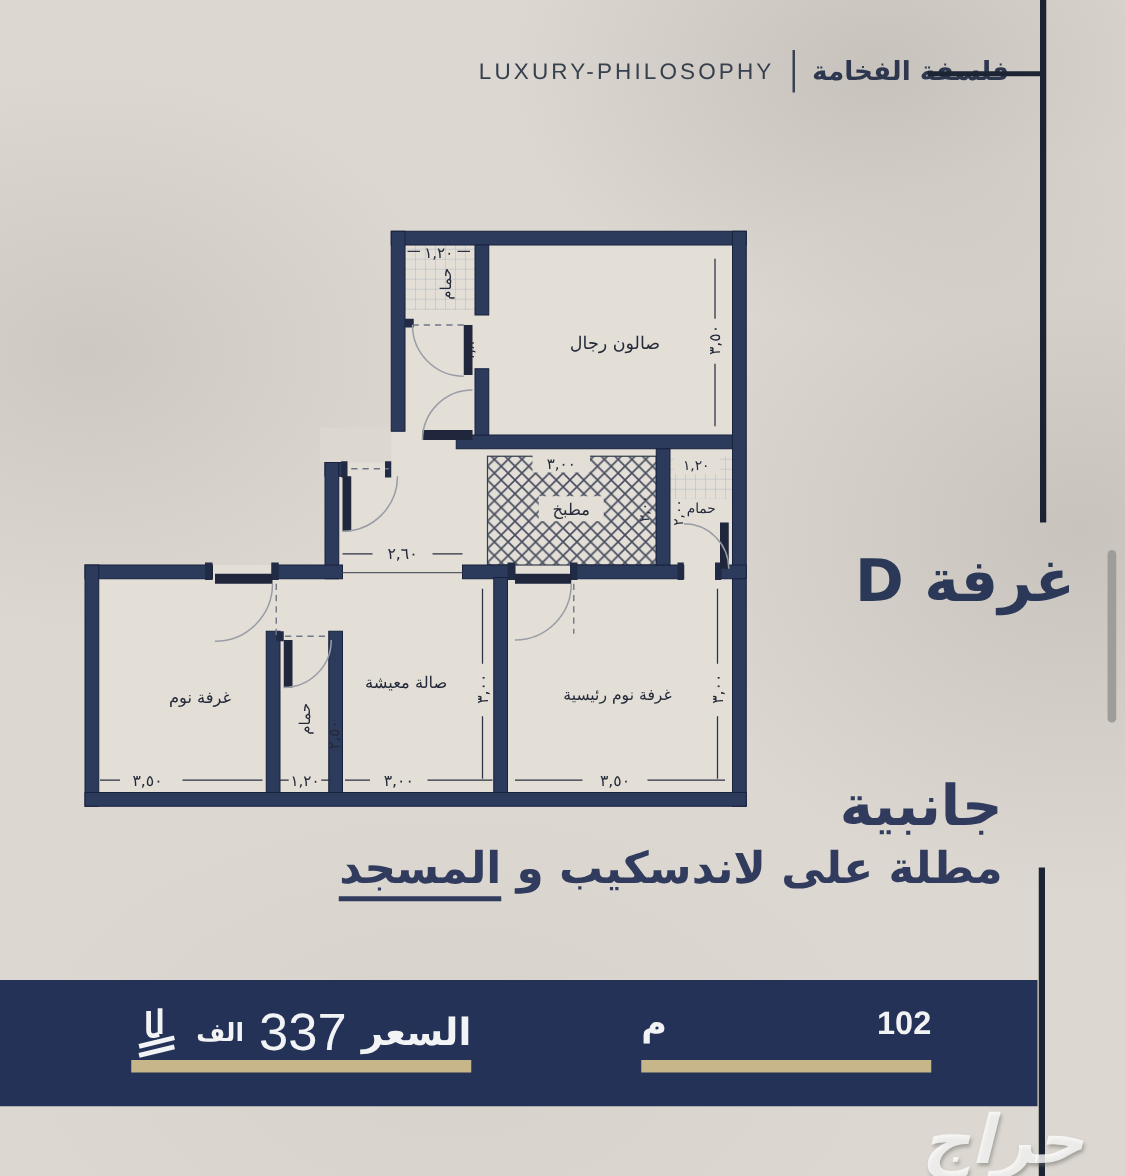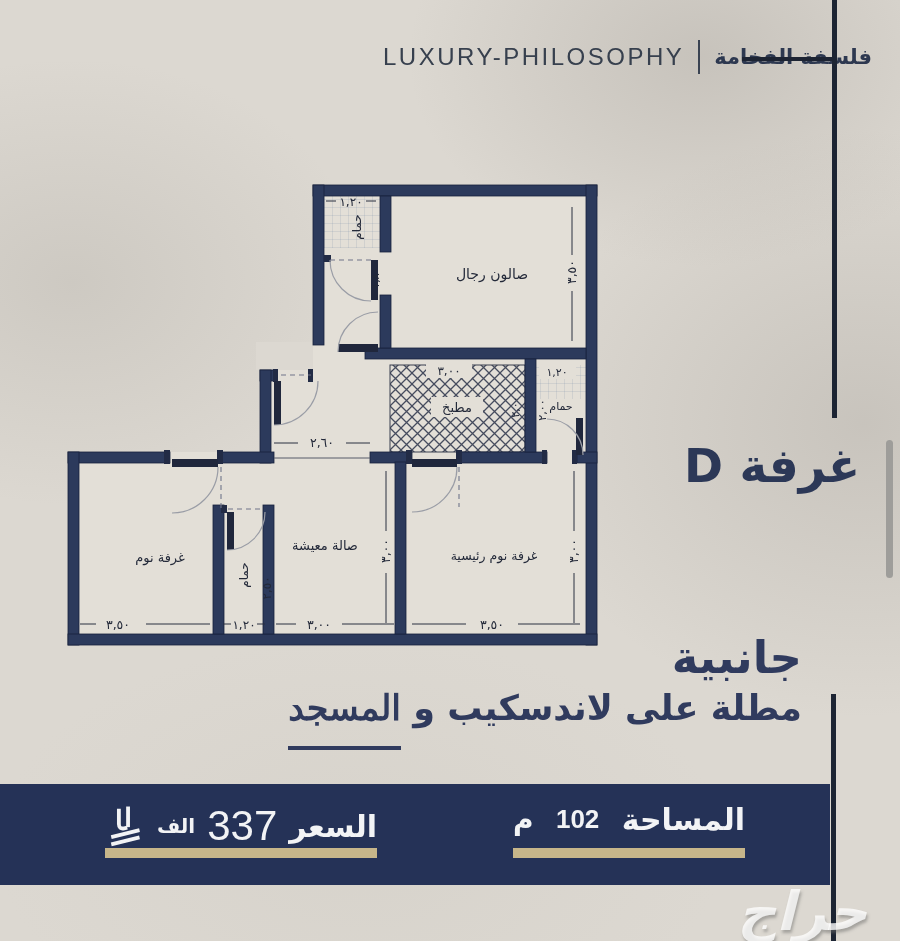--- a/index.html
+++ b/index.html
@@ -8,40 +8,40 @@
     background:
       radial-gradient(ellipse 420px 300px at 78% 6%, rgba(150,145,138,0.30), rgba(150,145,138,0) 70%),
       radial-gradient(ellipse 500px 420px at 96% 45%, rgba(148,143,136,0.28), rgba(148,143,136,0) 70%),
       radial-gradient(ellipse 420px 320px at 8% 30%, rgba(152,148,140,0.22), rgba(152,148,140,0) 70%),
       radial-gradient(ellipse 520px 300px at 40% 90%, rgba(210,206,198,0.5), rgba(210,206,198,0) 70%),
       #dcd8d1;
     font-family:"DejaVu Sans", sans-serif;
   }
   
   .header{position:absolute; left:383px; top:40px; display:flex; align-items:center; gap:14px;}
-  .brand-en{font-family:"Liberation Sans","DejaVu Sans",sans-serif; font-size:24px; letter-spacing:2.5px; color:#37404e; font-weight:500; white-space:nowrap;}
+  .brand-en{font-family:"Liberation Sans","DejaVu Sans",sans-serif; font-size:18px; letter-spacing:2.5px; color:#37404e; font-weight:500; white-space:nowrap;}
   .header-divider{width:2px; height:34px; background:#3a4352;}
   .brand-ar{font-size:21px; font-weight:bold; color:#2d3850; direction:rtl; white-space:nowrap;}
   .header-rule{position:absolute; left:742px; top:57px; width:94px; height:4px; background:#1d2433;}
   .vline{position:absolute; width:5px; background:#1c2433;}
   .vline-top{left:832px; top:0; height:418px;}
   .vline-bottom{left:831px; top:694px; height:247px;}
   .gray-bar{position:absolute; left:886px; top:440px; width:7px; height:138px; border-radius:4px; background:#9e9d9a;}
   
   .plan{position:absolute; left:60px; top:175px; width:540px; height:480px;}
   .plan text{fill:#232939;}
   
   .model-block{position:absolute; right:40px; top:440px; text-align:left; direction:rtl; color:#2c3857;}
   .model-name{font-size:47px; font-weight:bold; line-height:1.1; white-space:nowrap;}
   .model-rooms{font-size:34px; font-weight:bold; margin-top:18px; margin-left:6px; text-align:left;}
   
-  .desc-block{position:absolute; right:98px; top:632px; direction:rtl; text-align:right; color:#303b5e;}
+  .desc-block{position:absolute; right:98px; top:619px; direction:rtl; text-align:right; color:#303b5e;}
   .desc-line1{font-size:45px; font-weight:bold; line-height:1.15;}
   .desc-line2{font-size:35px; font-weight:bold; margin-top:4px; white-space:nowrap;}
-  .desc-underline{border-bottom:4px solid #303b5e; padding-bottom:18px;font-family:Liberation Serif, serif;}
+  .desc-underline{border-bottom:4px solid #303b5e; padding-bottom:2px;}
   
   .footer-bar{position:absolute; left:0; top:784px; width:830px; height:101px; background:#253257;}
   .footer-group{position:absolute; top:18px; display:flex; direction:rtl; align-items:center; color:#f2f3f5;}
   .area-group{left:513px; width:232px; justify-content:space-between;}
   .price-group{left:105px; width:272px; justify-content:space-between;}
   .fg-label{font-size:30px; font-weight:bold;}
   .fg-value-lg{font-size:42px; font-weight:normal; font-family:"Liberation Sans","DejaVu Sans",sans-serif;}
   .fg-value-md{font-size:26px; font-weight:bold; font-family:"Liberation Sans","DejaVu Sans",sans-serif;}
   .fg-unit-sm{font-size:20px; font-weight:bold;}
   .fg-unit-md{font-size:28px; font-weight:bold;}
@@ -209,21 +209,20 @@
     <div class="model-name">غرفة D</div>
   </div>
 
   <div class="desc-block">
     <div class="desc-line1">جانبية</div>
     <div class="desc-line2"><span>مطلة على لاندسكيب و </span><span class="desc-underline">المسجد</span></div>
   </div>
 
   <div class="footer-bar">
     <div class="footer-group area-group">
-      <span class="fg-label">المساحة</span>
       <span class="fg-value-md">102</span>
       <span class="fg-unit-md">م</span>
     </div>
     <div class="gold-underline gold-area"></div>
 
     <div class="footer-group price-group">
       <span class="fg-label">السعر</span>
       <span class="fg-value-lg">337</span>
       <span class="fg-unit-sm">الف</span>
       <svg class="riyal" viewBox="0 0 100 110">

